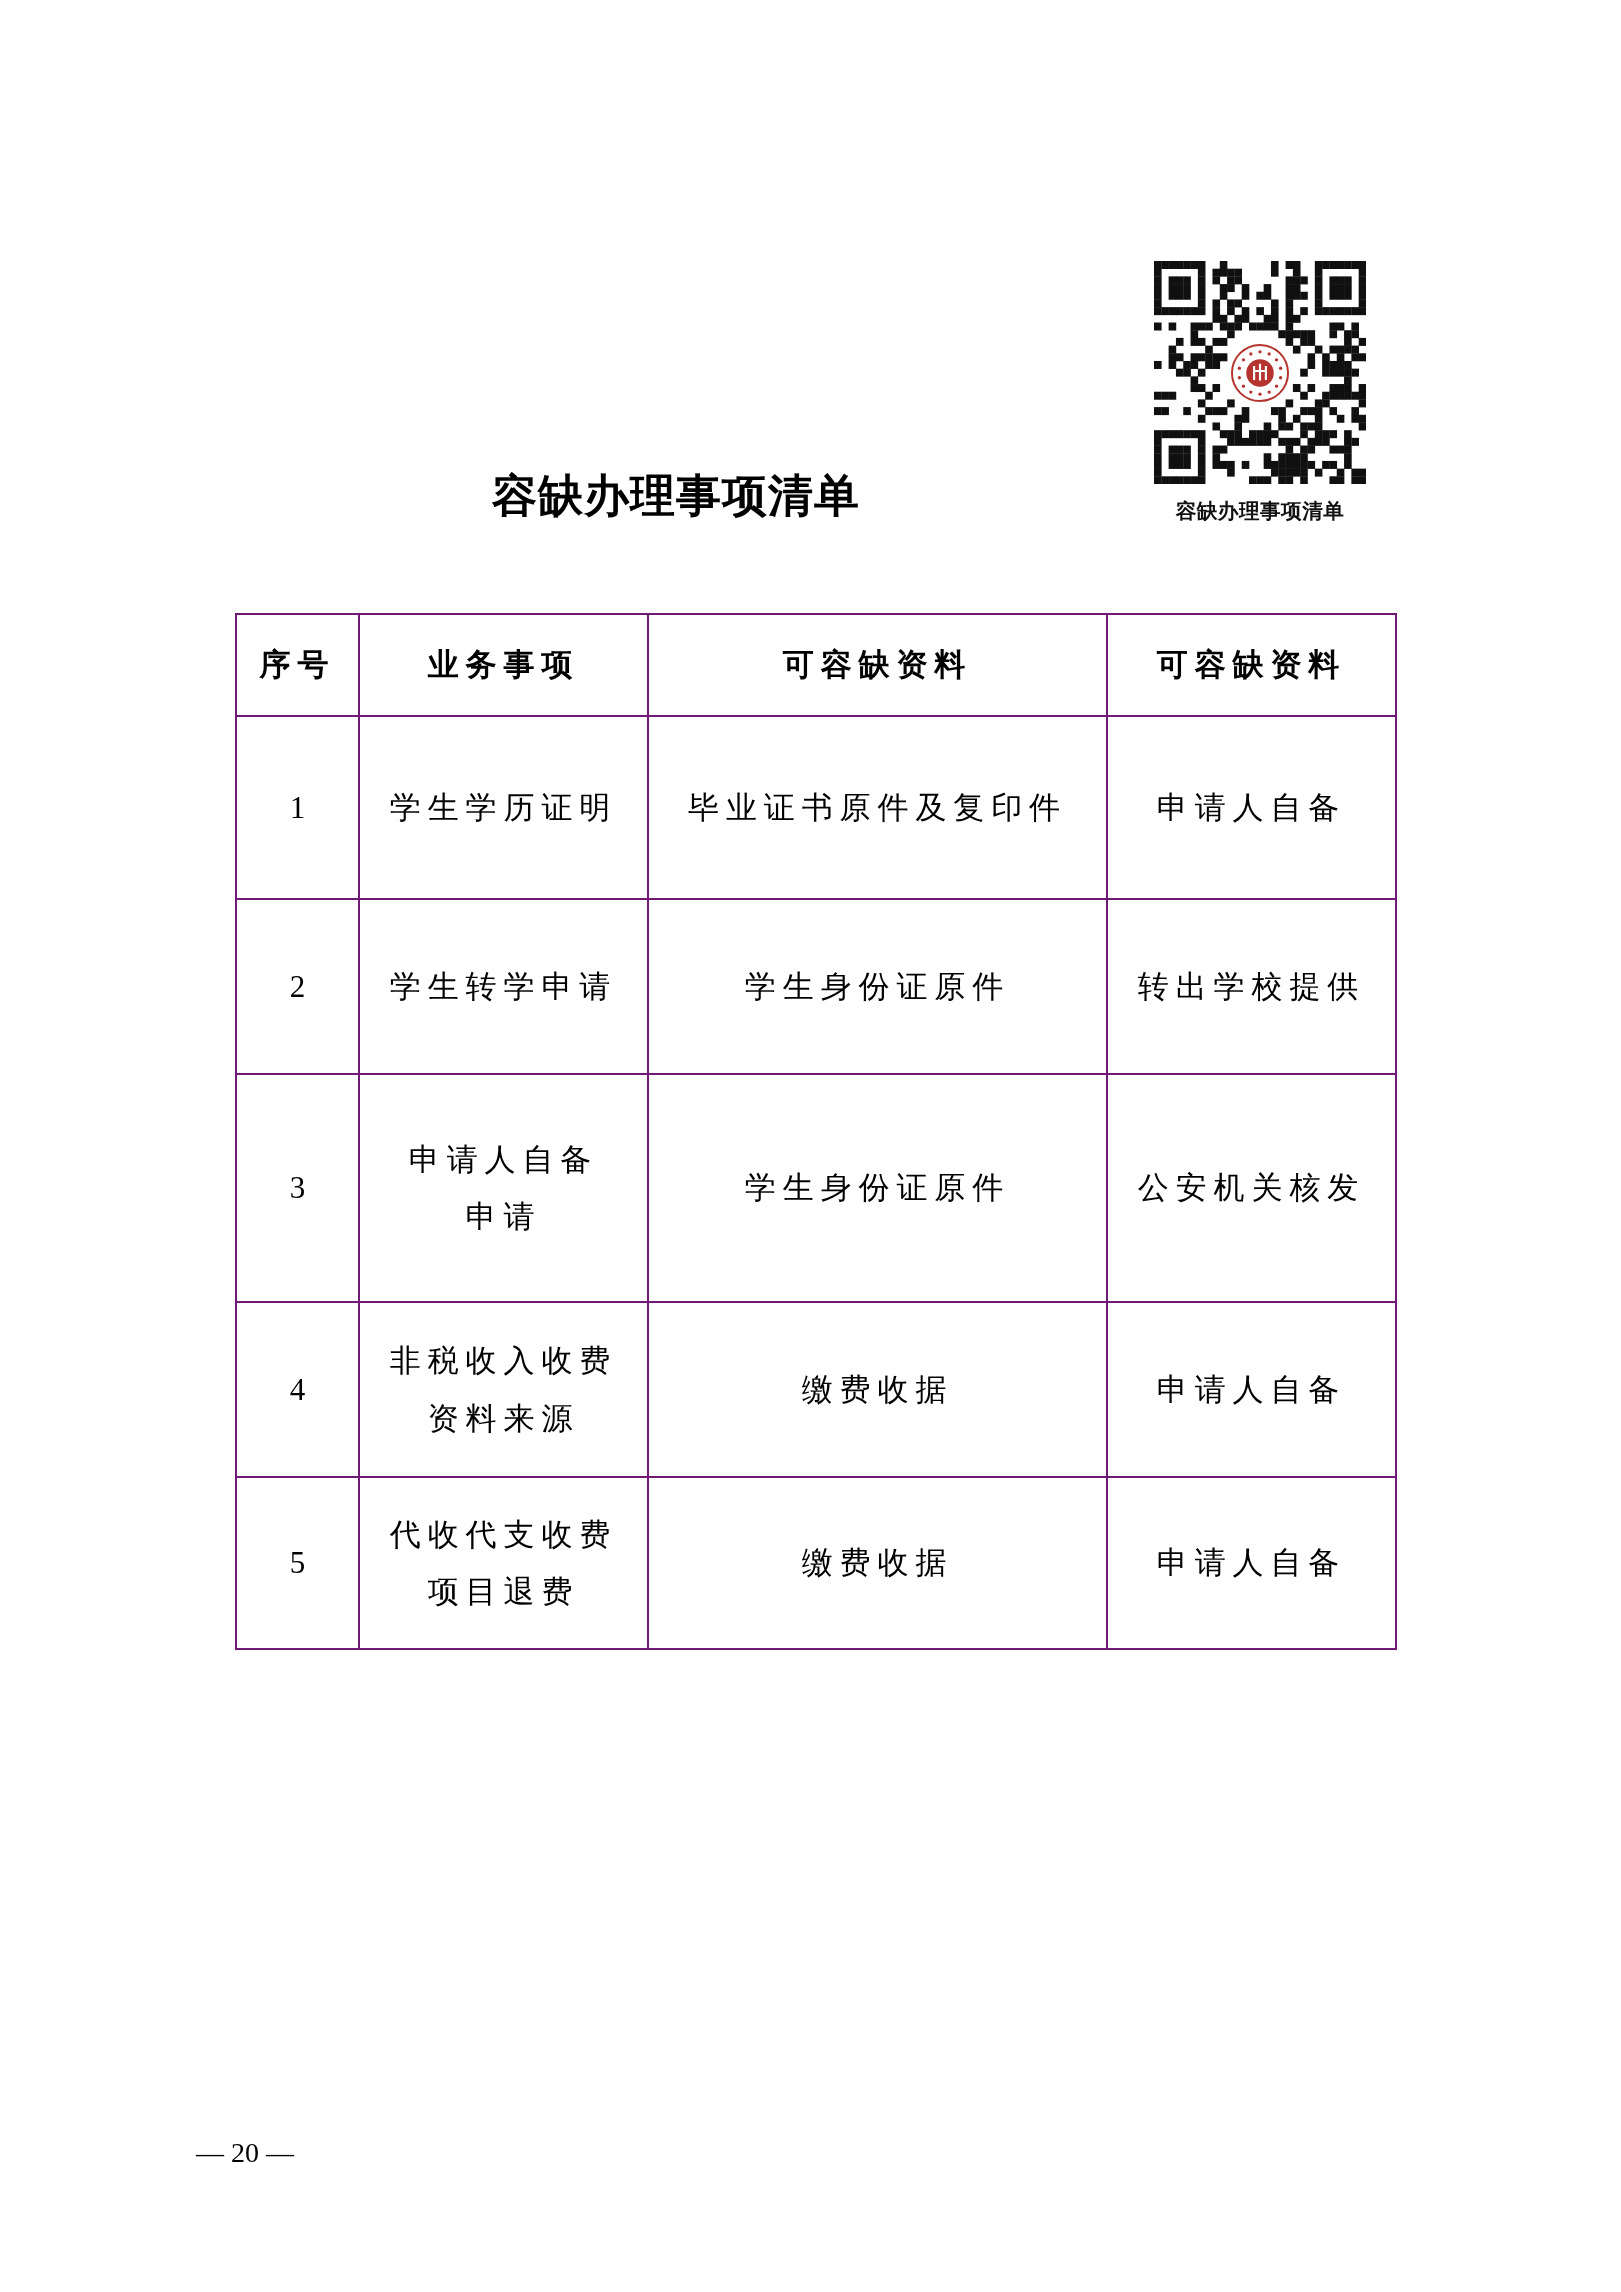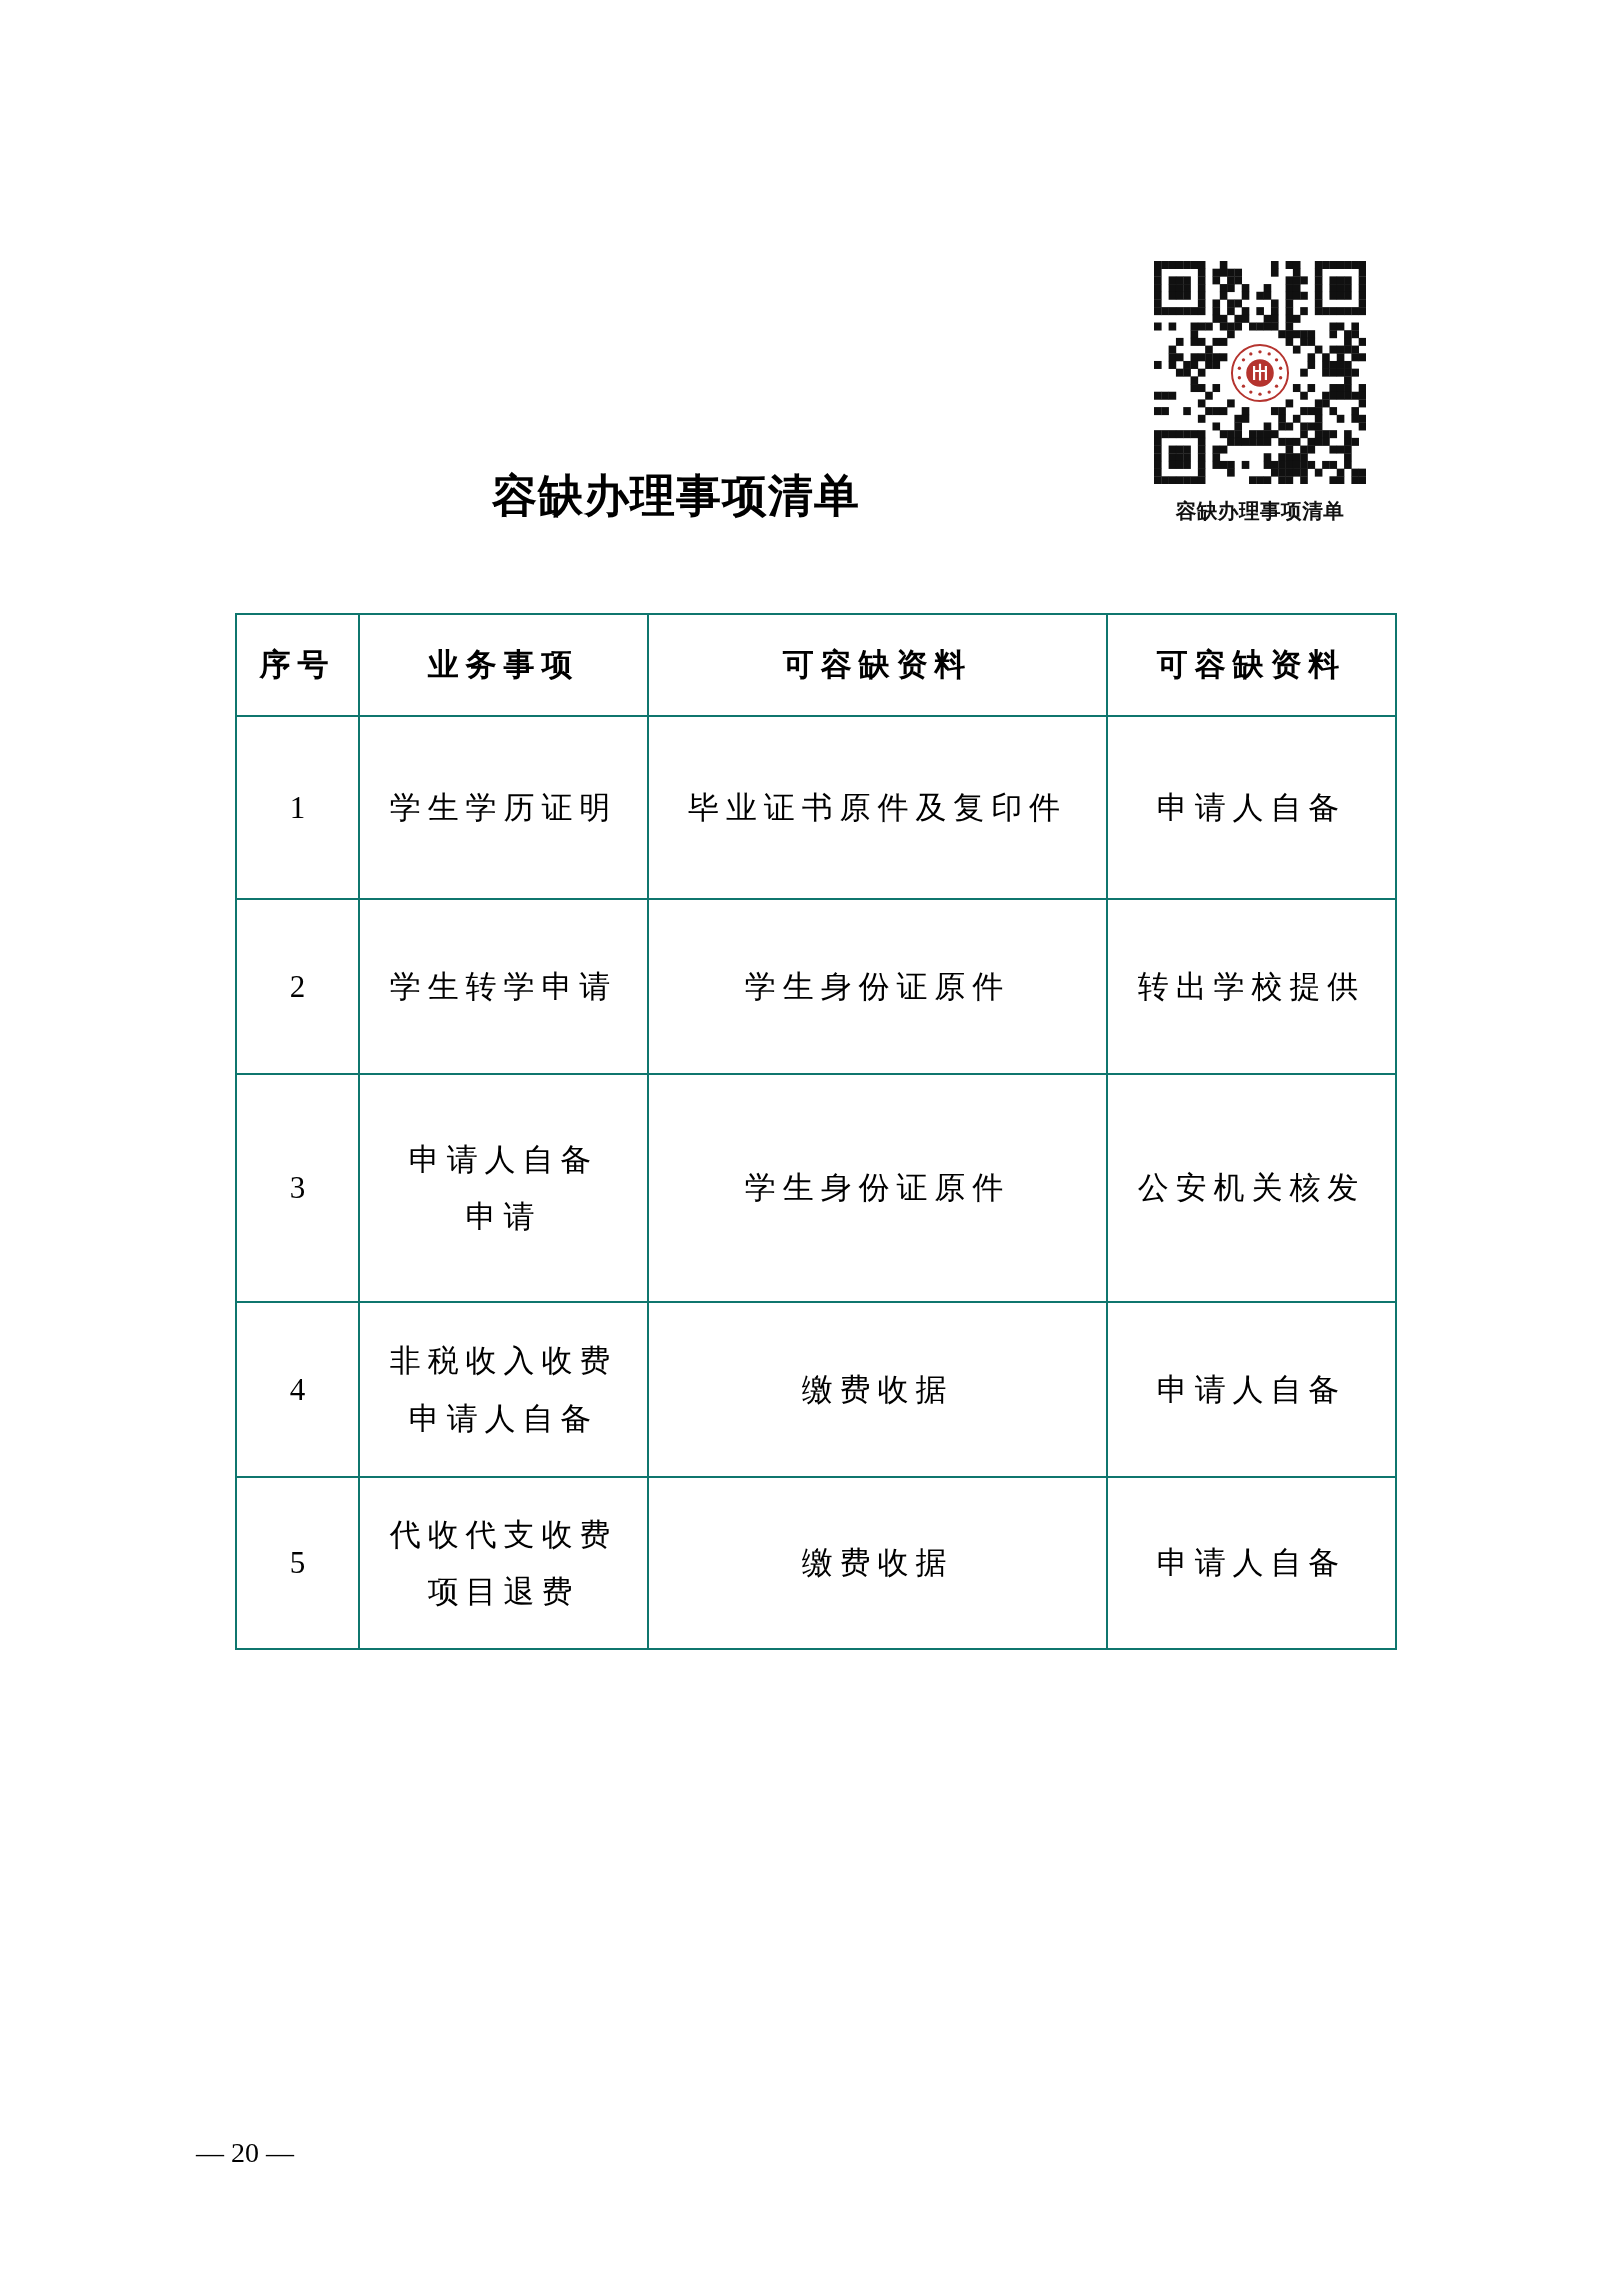--- a/index.html
+++ b/index.html
@@ -29,21 +29,21 @@
     font-weight:bold; font-size:45px; letter-spacing:1px; color:#000;
     line-height:1.25;
   }
 
   
   .main-table {
     position:absolute; left:235px; top:613px; width:1160px;
     border-collapse:collapse; table-layout:fixed;
   }
   .main-table th, .main-table td {
-    border:2px solid #0f766e; text-align:center; vertical-align:middle;
+    border:2px solid #701a75; text-align:center; vertical-align:middle;
     padding:0 4px; overflow:hidden;
   }
   .main-table th {
     font-family:"Liberation Sans", sans-serif; font-weight:bold;
     font-size:31px; letter-spacing:6.9px; height:100px;
   }
   .main-table td {
     font-family:"Liberation Serif", serif; font-size:31px;
     letter-spacing:6.9px; line-height:1.85;
   }
@@ -488,21 +488,21 @@
       <tr class="r3">
         <td class="cell-no">3</td>
         <td class="cell-item">申请人自备
 申请</td>
         <td class="cell-material">学生身份证原件</td>
         <td class="cell-source">公安机关核发</td>
       </tr>
       <tr class="r4">
         <td class="cell-no">4</td>
         <td class="cell-item">非税收入收费
-申请人自备</td>
+资料来源</td>
         <td class="cell-material">缴费收据</td>
         <td class="cell-source">申请人自备</td>
       </tr>
       <tr class="r5">
         <td class="cell-no">5</td>
         <td class="cell-item">代收代支收费
 项目退费</td>
         <td class="cell-material">缴费收据</td>
         <td class="cell-source">申请人自备</td>
       </tr>

